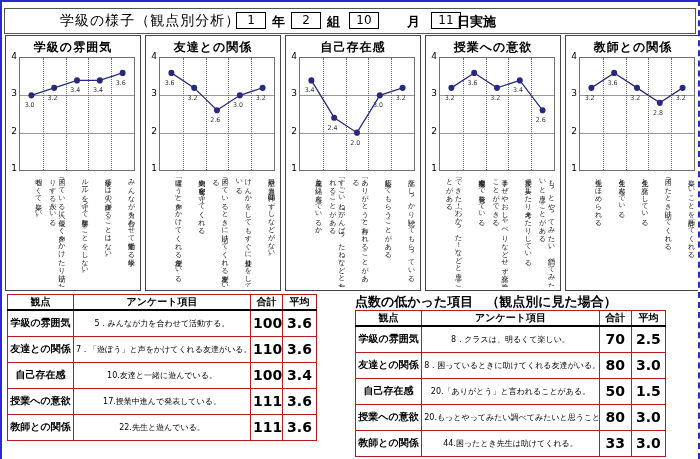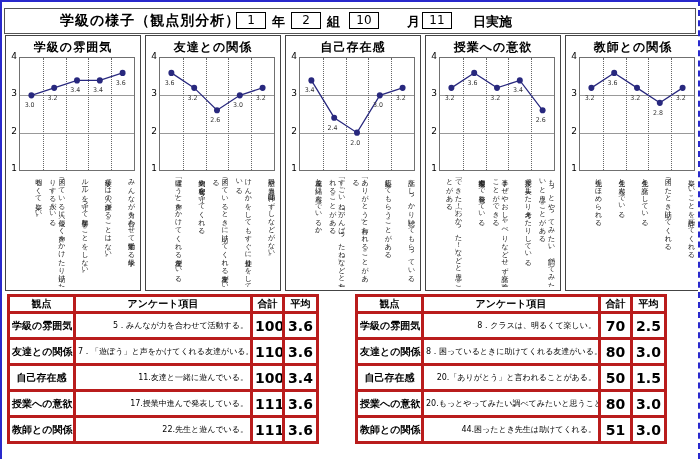--- a/index.html
+++ b/index.html
@@ -6,21 +6,21 @@
   .page {
     position:relative; width:700px; height:459px; background:#ffffff;
     font-family:"DejaVu Sans", sans-serif; box-sizing:border-box;
     border-top:2px solid var(--outer,#2929cc);
     border-left:2px solid var(--outer,#2929cc);
     border-right:2px dashed var(--outer,#2929cc);
     overflow:hidden; color:#000;
   }
   
   .header-box { position:absolute; left:2px; top:6px; width:690px; height:24px; border:1px solid #555; }
-  .hdr-title { position:absolute; left:55px; top:3px; font-size:14px; font-weight:bold; letter-spacing:1px; }
+  .hdr-title { position:absolute; left:55px; top:3px; font-size:14px; font-weight:normal; letter-spacing:1px; }
   .hdr-box { position:absolute; top:3px; width:28px; height:15px; border:1px solid #000;
              text-align:center; font-size:12px; line-height:15px; background:#fff; }
   .hdr-lbl { position:absolute; top:4px; font-size:13px; font-weight:bold; }
   
   .charts-row { position:absolute; left:3px; top:33px; display:flex; gap:4px; }
   .panel { width:136px; height:256px; border:1px solid #444; box-sizing:border-box; background:#fff; }
   .panel-title { text-align:center; font-size:12px; font-weight:bold; height:21px; line-height:23px;
                  white-space:nowrap; overflow:hidden; letter-spacing:1px; }
   .plot-row { display:flex; padding-right:5px; }
   .y-axis { width:13px; position:relative; height:112px; font-size:9px; }
@@ -29,41 +29,41 @@
   .hgrid { position:absolute; left:0; right:0; height:1px; background:#999; }
   .vgrid { position:absolute; top:0; bottom:0; width:0; border-left:1px dotted #666; }
   .plot svg { position:absolute; left:0; top:0; width:100%; height:100%; }
   .x-labels { display:flex; margin:3px 5px 0 13px; height:113px; }
   .x-label { flex:1; writing-mode:vertical-rl; text-orientation:upright;
              font-size:7px; line-height:9px; overflow:hidden; color:#222; }
   
   .table-block { position:absolute; top:292px; }
   .table-title { font-size:13px; font-weight:bold; height:16px; line-height:15px; white-space:nowrap; }
   table.score { border-collapse:collapse; table-layout:fixed; }
-  table.score th, table.score td { border:3px solid #b91c1c; padding:0 2px; overflow:hidden; white-space:nowrap; box-sizing:border-box; }
+  table.score th, table.score td { border:1px solid #b91c1c; padding:0 2px; overflow:hidden; white-space:nowrap; box-sizing:border-box; }
   table.score thead th { font-size:10px; font-weight:bold; height:13px; padding:0; border-bottom:2px solid #000; }
   td.kanten { font-size:10px; font-weight:bold; text-align:center; height:26px; }
-  td.item   { font-size:8px; text-align:right;margin-top:8px; }
+  td.item   { font-size:8px; text-align:center;margin-top:8px; }
   td.num    { font-size:14px; font-weight:bold; text-align:center; }
 </style>
 </head>
 <body>
 
 <div class="page">
 
   <div class="header-box">
     <span class="hdr-title">学級の様子（観点別分析）</span>
     <span class="hdr-box" style="left:231px">1</span>
     <span class="hdr-lbl" style="left:267px">年</span>
     <span class="hdr-box" style="left:286px">2</span>
     <span class="hdr-lbl" style="left:322px">組</span>
     <span class="hdr-box" style="left:344px">10</span>
     <span class="hdr-lbl" style="left:402px">月</span>
-    <span class="hdr-box" style="left:417px">11</span>
-    <span class="hdr-lbl" style="left:468px">日実施</span>
+    <span class="hdr-box" style="left:426px">11</span>
+    <span class="hdr-lbl" style="left:452px">日実施</span>
   </div>
 
   <div class="charts-row" id="charts-row">
       <div class="panel">
     <div class="panel-title">学級の雰囲気</div>
     <div class="plot-row">
       <div class="y-axis">
             <span style="top: -6px;">4</span>
             <span style="top: 31.3333px;">3</span>
             <span style="top: 68.6667px;">2</span>
@@ -281,40 +281,41 @@
             <td class="num">3.6</td>
           </tr>
           <tr>
             <td class="kanten">友達との関係</td>
             <td class="item">7．「遊ぼう」と声をかけてくれる友達がいる。</td>
             <td class="num">110</td>
             <td class="num">3.6</td>
           </tr>
           <tr>
             <td class="kanten">自己存在感</td>
-            <td class="item">11.友達と一緒に遊んでいる。</td>
+            <td class="item">10.友達と一緒に遊んでいる。</td>
             <td class="num">100</td>
             <td class="num">3.4</td>
           </tr>
           <tr>
             <td class="kanten">授業への意欲</td>
             <td class="item">17.授業中進んで発表している。</td>
             <td class="num">111</td>
             <td class="num">3.6</td>
           </tr>
           <tr>
             <td class="kanten">教師との関係</td>
             <td class="item">22.先生と遊んでいる。</td>
             <td class="num">111</td>
             <td class="num">3.6</td>
           </tr>
         </tbody>
       </table>
     </div>
   <div class="table-block" id="table-block-1" style="left:353px; width:311px">
+      <div class="table-title">点数の低かった項目　（観点別に見た場合）</div>
       <table class="score" style="width: 100%;">
         <colgroup>
           <col style="width: 66px;">
           <col style="width: 177px;">
           <col style="width: 32px;">
           <col style="width: 34px;">
         </colgroup>
         <thead>
           <tr>
             <th>観点</th>
@@ -344,19 +345,19 @@
           </tr>
           <tr>
             <td class="kanten">授業への意欲</td>
             <td class="item">20.もっとやってみたい調べてみたいと思うことがある。</td>
             <td class="num">80</td>
             <td class="num">3.0</td>
           </tr>
           <tr>
             <td class="kanten">教師との関係</td>
             <td class="item">44.困ったとき先生は助けてくれる。</td>
-            <td class="num">51</td>
+            <td class="num">33</td>
             <td class="num">3.0</td>
           </tr>
         </tbody>
       </table>
     </div>
 </div>
 
 </body></html>

